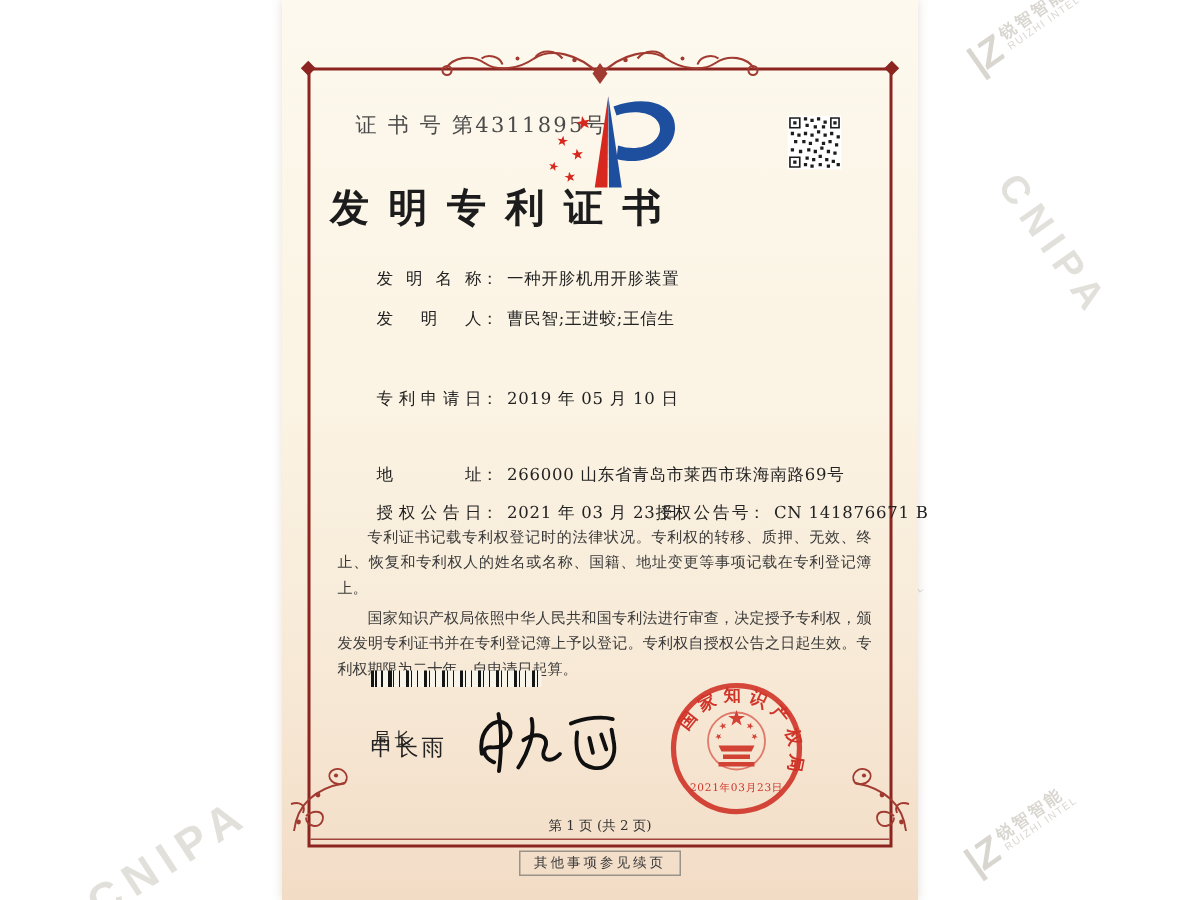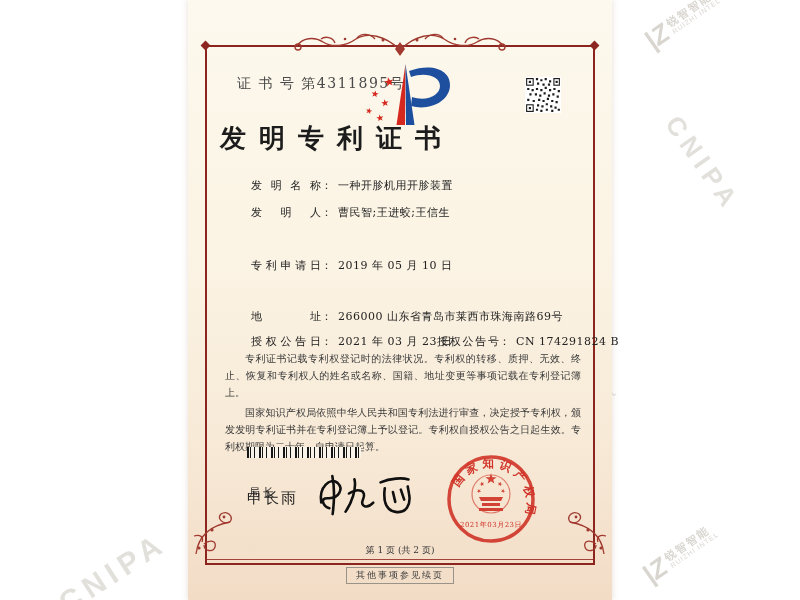--- a/index.html
+++ b/index.html
@@ -211,21 +211,21 @@
       </div>
       <div class="row r3">
         <span class="lbl">专利申请日</span><span class="col">：</span><span class="val">2019 年 05 月 10 日</span>
       </div>
       <div class="row r5">
         <span class="lbl">地址</span><span class="col">：</span><span class="val">266000 山东省青岛市莱西市珠海南路69号</span>
       </div>
       <div class="row r6">
         <span class="lbl">授权公告日</span><span class="col">：</span><span class="val">2021 年 03 月 23 日</span>
         <span class="pair2">
-          <span class="lbl" style="width:62px">授权公告号</span><span class="col">：</span><span class="val">CN 174291824 B</span>
+          <span class="lbl" style="width:62px">授权公告号</span><span class="col">：</span><span class="val">CN 141876671 B</span>
         </span>
       </div>
 
       <div class="notice">
         <p>专利证书记载专利权登记时的法律状况。专利权的转移、质押、无效、终止、恢复和专利权人的姓名或名称、国籍、地址变更等事项记载在专利登记簿上。</p>
         <p>国家知识产权局依照中华人民共和国专利法进行审查，决定授予专利权，颁发发明专利证书并在专利登记簿上予以登记。专利权自授权公告之日起生效。专利权期限为二十年，自申请日起算。</p>
       </div>
 
       <div class="barcode"></div>
 

